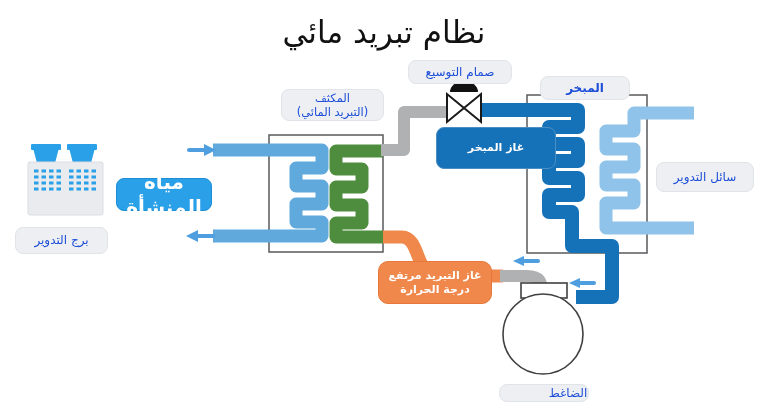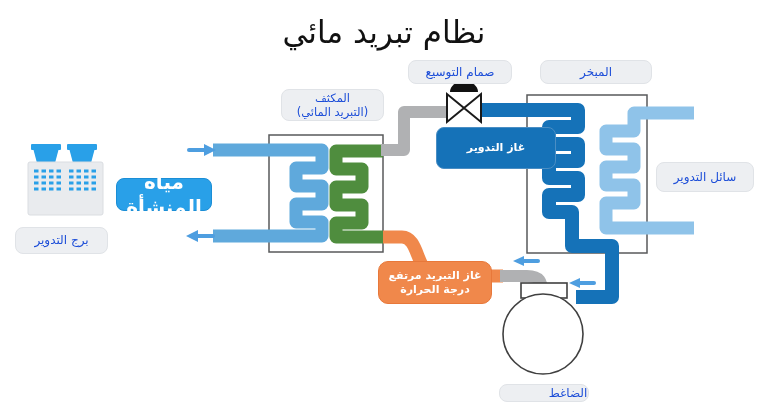--- a/index.html
+++ b/index.html
@@ -143,26 +143,26 @@
 
   <div class="pill" style="left:281px;top:89px;width:103px;height:32px;font-size:11.5px;">
     <span>المكثف</span>
     <span>(التبريد المائي)</span>
   </div>
 
   <div class="pill" style="left:408px;top:60px;width:104px;height:24px;">
     <span>صمام التوسيع</span>
   </div>
 
-  <div class="pill" style="left:540px;top:60px;width:112px;height:24px;">
+  <div class="pill" style="left:540px;top:76px;width:90px;height:24px;font-weight:bold;">
     <span>المبخر</span>
   </div>
 
   <div class="pill blue" style="left:436px;top:127px;width:120px;height:42px;">
-    <span>غاز التدوير</span>
+    <span>غاز المبخر</span>
   </div>
 
   <div class="pill orange" style="left:378px;top:261px;width:114px;height:43px;">
     <span>غاز التبريد مرتفع</span>
     <span>درجة الحرارة</span>
   </div>
 
   <div class="pill" style="left:656px;top:162px;width:98px;height:30px;">
     <span>سائل التدوير</span>
   </div>

